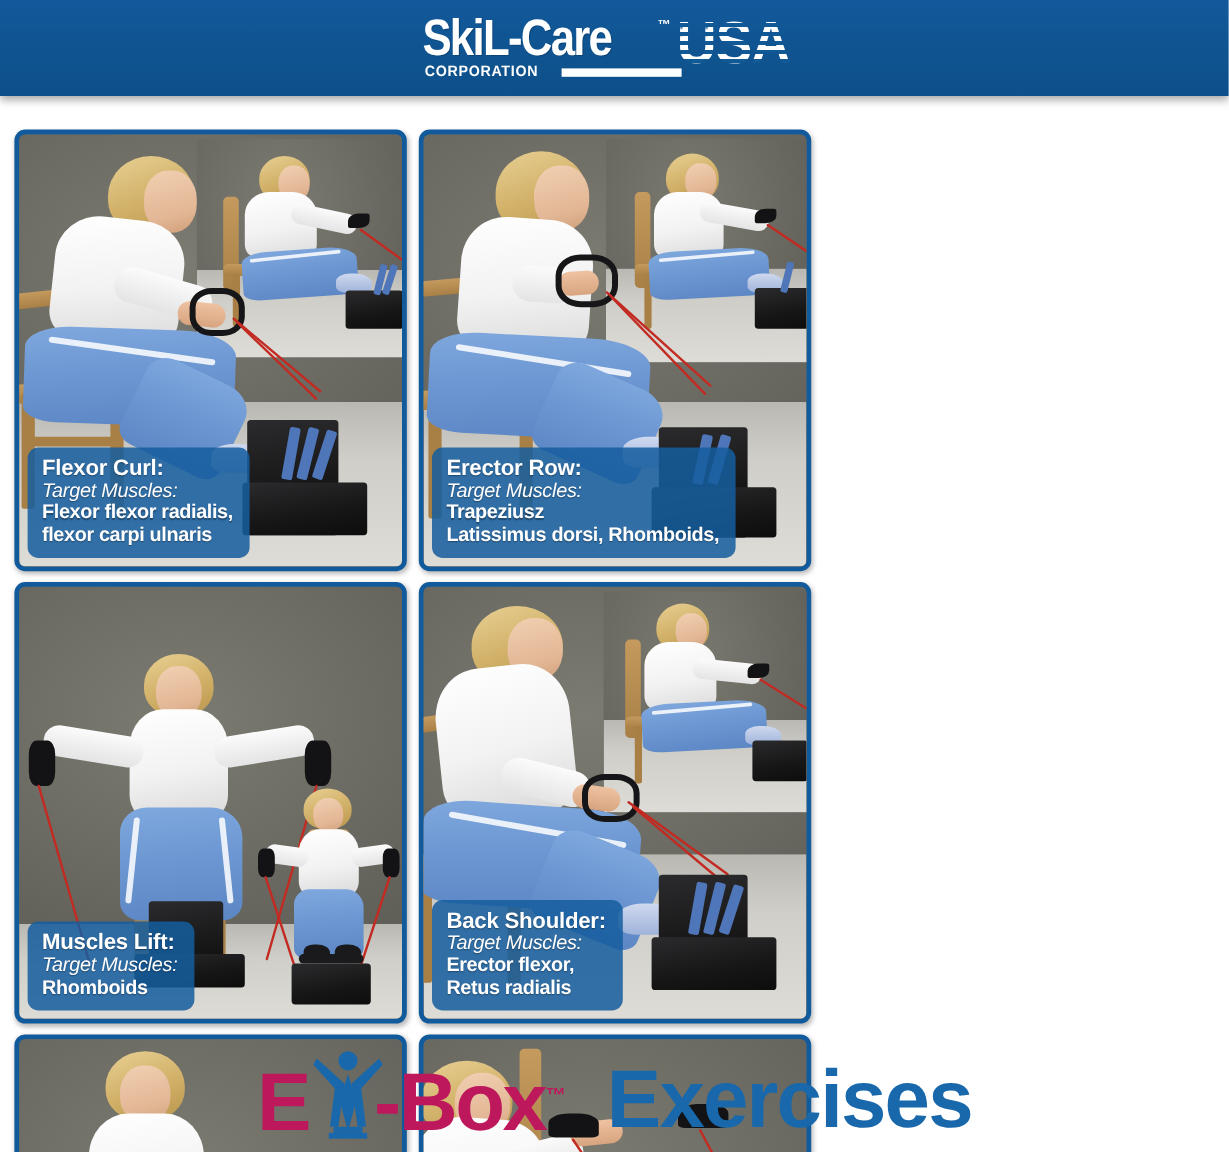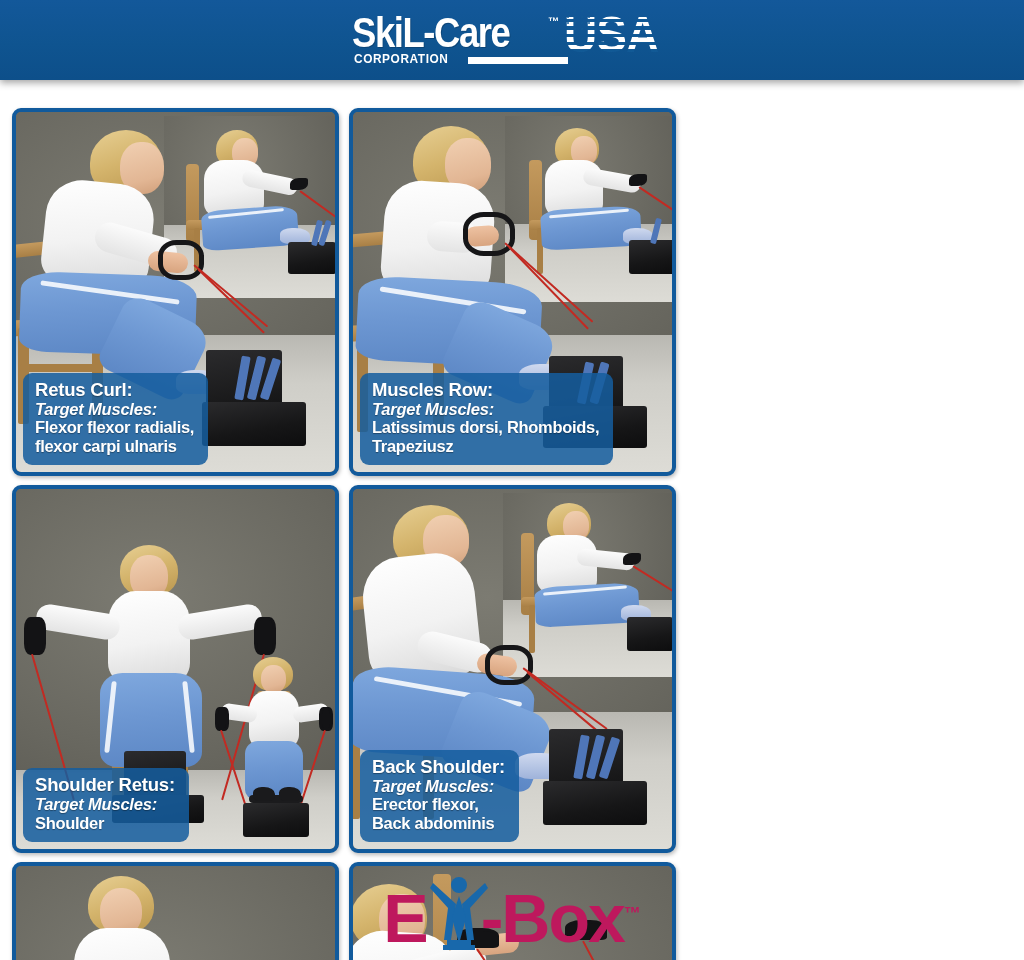--- a/index.html
+++ b/index.html
@@ -245,21 +245,21 @@
   .caption .title {
     display: block;
     font-size: 18.5px;
     font-weight: bold;
     letter-spacing: -.2px;
     white-space: nowrap;
   }
   .caption .sub {
     display: block;
     font-size: 16.5px;
-    font-weight: bold;
+    font-weight: normal;
     font-style: italic;
     letter-spacing: -.2px;
   }
   .caption .muscles {
     display: block;
     font-size: 16.5px;
     font-weight: bold;
     letter-spacing: -.3px;
   }
 
@@ -370,21 +370,21 @@
       <div class="cord" style="left:182px;top:156px;width:92px;transform:rotate(44deg);"></div>
 
       <div class="box-base" style="left:190px;top:238px;width:76px;height:96px;"></div>
       <div class="box-base" style="left:186px;top:290px;width:104px;height:44px;"></div>
       <div class="band-blue" style="left:222px;top:244px;width:9px;height:44px;transform:rotate(10deg);"></div>
       <div class="band-blue" style="left:236px;top:244px;width:9px;height:44px;transform:rotate(14deg);"></div>
       <div class="band-blue" style="left:250px;top:246px;width:9px;height:42px;transform:rotate(18deg);"></div>
     </div>
 
     <div class="caption">
-      <span class="title">Retus Curl:</span>
+      <span class="title">Flexor Curl:</span>
       <span class="sub">Target Muscles:</span>
       <span class="muscles">Flexor flexor radialis,</span>
       <span class="muscles l2">flexor carpi ulnaris</span>
     </div>
   </div>
 
   <div class="panel">
     <div class="photo">
       <div class="floor hi"></div>
 
@@ -425,24 +425,24 @@
       <div class="cord" style="left:152px;top:130px;width:118px;transform:rotate(42deg);"></div>
       <div class="cord" style="left:156px;top:134px;width:114px;transform:rotate(46deg);"></div>
 
       <div class="box-base" style="left:196px;top:244px;width:74px;height:92px;"></div>
       <div class="box-base" style="left:190px;top:294px;width:104px;height:42px;"></div>
       <div class="band-blue" style="left:228px;top:250px;width:9px;height:42px;transform:rotate(12deg);"></div>
       <div class="band-blue" style="left:242px;top:250px;width:9px;height:42px;transform:rotate(16deg);"></div>
     </div>
 
     <div class="caption">
-      <span class="title">Muscles Row:</span>
+      <span class="title">Erector Row:</span>
       <span class="sub">Target Muscles:</span>
+      <span class="muscles l2">Trapeziusz</span>
       <span class="muscles">Latissimus dorsi, Rhomboids,</span>
-      <span class="muscles l2">Trapeziusz</span>
     </div>
   </div>
 
   <div class="panel">
     <div class="photo">
       <div class="floor low"></div>
 
       <div class="chair" style="left:100px;top:124px;width:60px;height:124px;border-radius:3px;"></div>
       <div class="chair-leg" style="left:96px;top:240px;width:12px;height:84px;"></div>
       <div class="chair-leg" style="left:160px;top:240px;width:12px;height:84px;"></div>
@@ -477,23 +477,23 @@
         <div class="cord" style="left:8px;top:76px;width:82px;transform:rotate(72deg);"></div>
         <div class="cord" style="left:112px;top:76px;width:82px;transform:rotate(108deg);"></div>
         <div class="box-rail" style="left:36px;top:142px;width:54px;height:8px;"></div>
         <div class="box-base" style="left:30px;top:150px;width:66px;height:34px;"></div>
         <div class="shoe" style="left:40px;top:134px;width:22px;height:14px;background:#1a1a1c;"></div>
         <div class="shoe" style="left:66px;top:134px;width:22px;height:14px;background:#1a1a1c;"></div>
       </div>
     </div>
 
     <div class="caption">
-      <span class="title">Shoulder Retus:</span>
+      <span class="title">Muscles Lift:</span>
       <span class="sub">Target Muscles:</span>
-      <span class="muscles">Shoulder</span>
+      <span class="muscles">Rhomboids</span>
     </div>
   </div>
 
   <div class="panel">
     <div class="photo">
       <div class="floor hi"></div>
 
       <div style="position:absolute;left:150px;top:4px;width:174px;height:184px;overflow:hidden;background:radial-gradient(ellipse at 40% 30%,#7b7a71,#5b5a53);">
         <div class="floor" style="height:42%;"></div>
         <div class="chair" style="left:18px;top:40px;width:13px;height:82px;"></div>
@@ -534,21 +534,21 @@
       <div class="box-base" style="left:190px;top:292px;width:104px;height:44px;"></div>
       <div class="band-blue" style="left:224px;top:246px;width:9px;height:44px;transform:rotate(10deg);"></div>
       <div class="band-blue" style="left:238px;top:246px;width:9px;height:44px;transform:rotate(14deg);"></div>
       <div class="band-blue" style="left:252px;top:248px;width:9px;height:42px;transform:rotate(18deg);"></div>
     </div>
 
     <div class="caption">
       <span class="title">Back Shoulder:</span>
       <span class="sub">Target Muscles:</span>
       <span class="muscles">Erector flexor,</span>
-      <span class="muscles l2">Back abdominis</span>
+      <span class="muscles l2">Retus radialis</span>
     </div>
   </div>
 
   <div class="panel">
     <div class="photo">
 
       <div class="hair" style="left:72px;top:10px;width:66px;height:58px;"></div>
       <div class="face" style="left:84px;top:22px;width:42px;height:48px;"></div>
       <div class="torso" style="left:58px;top:62px;width:96px;height:106px;"></div>
 
@@ -585,13 +585,14 @@
     
     <svg class="person-x" viewBox="0 0 58 76">
       <circle cx="29" cy="11" r="8" fill="#1868ab"></circle>
       <path d="M3 9 L26 30 L21 66 L14 66 L18 34 L0 14 Z" fill="#1868ab"></path>
       <path d="M55 9 L32 30 L37 66 L44 66 L40 34 L58 14 Z" fill="#1868ab"></path>
       <path d="M29 22 L36 44 L29 70 L22 44 Z" fill="#1868ab"></path>
       <rect x="17" y="66" width="24" height="5" fill="#1868ab"></rect>
       <rect x="13" y="71" width="32" height="5" fill="#1868ab"></rect>
     </svg>
   </div>
+  <div class="exercises">Exercises</div>
 </div>
 
 </body></html>

